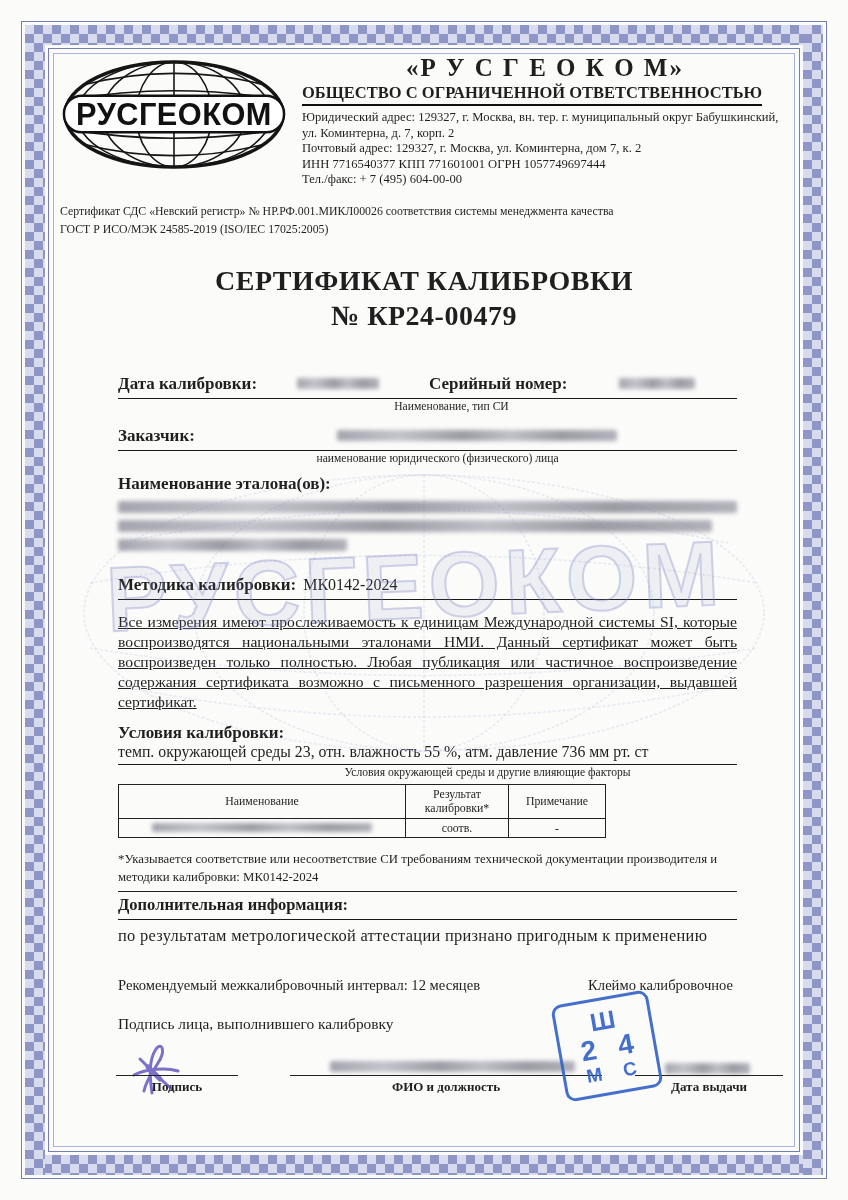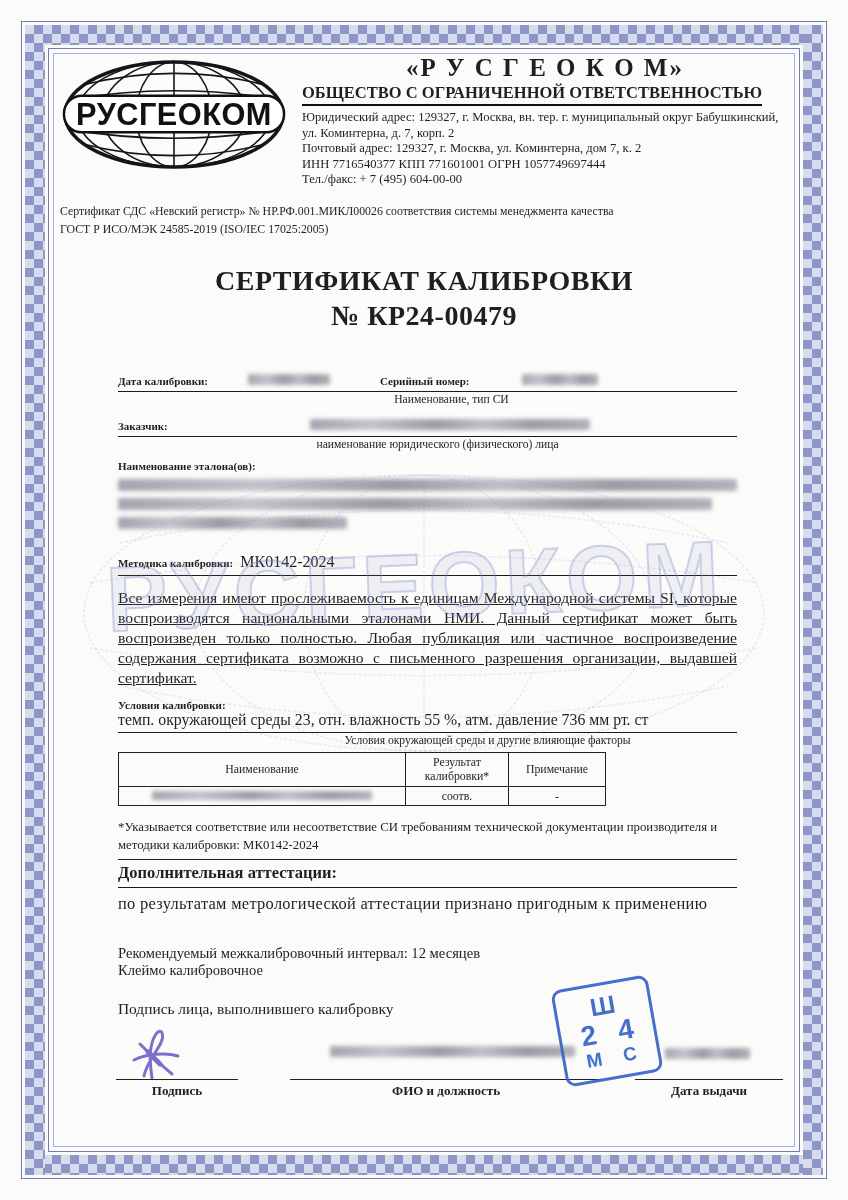--- a/index.html
+++ b/index.html
@@ -30,40 +30,40 @@
   .hdr-name{font-size:25px;font-weight:bold;letter-spacing:2px;text-align:center;white-space:nowrap;}
   .hdr-org-wrap{text-align:left;margin-top:1px;}
   .hdr-org{font-size:16.5px;font-weight:bold;display:inline-block;border-bottom:2.5px solid #111;padding-bottom:1px;}
   .hdr-addr{font-size:12.6px;line-height:1.24;margin-top:4px;}
   .hdr-addr div{margin:0;}
   .cert{text-align:left;font-size:11.8px;line-height:1.5;margin-top:15px;}
   .title{text-align:center;font-weight:bold;font-size:28px;line-height:1.25;letter-spacing:.5px;margin-top:25px;}
 
   .main{margin:41px 51px 0 58px;position:relative;}
   .frow{border-bottom:1.6px solid #1a1a1a;display:flex;align-items:baseline;padding-bottom:4px;}
-  .flabel{font-weight:bold;font-size:11px;white-space:nowrap;}
+  .flabel{font-weight:bold;font-size:17px;white-space:nowrap;}
   .fcap{font-size:11.6px;margin-top:1px;text-align:center;}
   .redact{display:inline-block;height:11px;border-radius:2px;opacity:.8;filter:blur(2.2px);
     background:linear-gradient(90deg,#8f8f9c,#b5b5c0 22%,#84848f 45%,#b0b0bc 62%,#84848f 80%,#9f9fab);}
   .redline{display:block;height:12px;margin:7px 0;}
   .para{font-size:15.6px;line-height:1.28;text-align:justify;margin-top:12px;text-decoration:underline;}
   .cond-val{border-bottom:1.6px solid #1a1a1a;font-size:15.8px;padding-bottom:3px;}
 
   table.results{border-collapse:collapse;margin-top:5px;font-size:11.8px;}
   table.results th,table.results td{border:1.3px solid #222;font-weight:normal;text-align:center;padding:2px 4px;line-height:1.2;}
   .col-name{width:278px;}.col-res{width:94px;}.col-note{width:88px;}
 
   .footnote{font-size:12.8px;line-height:1.4;margin-top:13px;padding-bottom:5px;border-bottom:1.4px solid #222;}
   .addl-label{font-size:16.5px;font-weight:bold;border-bottom:1.6px solid #1a1a1a;padding:3px 0 4px;}
   .addl-val{font-size:16.4px;margin-top:6px;letter-spacing:.3px;}
-  .interval-row{display:flex;justify-content:space-between;margin-top:31px;font-size:14.6px;flex-direction:column;}
+  .interval-row{display:flex;justify-content:space-between;margin-top:31px;font-size:14.6px;}
   .interval-row .right{margin-right:4px;}
   .sign-title{margin-top:21px;font-size:15.4px;}
   .sigzone{position:relative;height:100px;margin-top:2px;}
-  .sline{position:absolute;top:59px;border-top:1.6px solid #222;}
+  .sline{position:absolute;top:40px;border-top:1.6px solid #222;}
   .sline .cap{font-size:13px;font-weight:bold;text-align:center;padding-top:3px;}
   .sig-svg{position:absolute;left:4px;top:4px;}
   .stamp{position:absolute;left:440px;top:-38px;width:92px;height:92px;
     border:3.5px solid var(--stamp_blue,#3565c8);border-radius:10px;transform:rotate(-10deg);
     color:var(--stamp_blue,#3565c8);font-family:"Liberation Sans",sans-serif;font-weight:bold;
     display:flex;flex-direction:column;align-items:center;justify-content:center;opacity:.92;}
   .stamp .s1{font-size:25px;line-height:1;}
   .stamp .s2{font-size:28px;line-height:1.05;letter-spacing:7px;margin-left:7px;}
   .stamp .s3{font-size:19px;line-height:1.1;letter-spacing:8px;margin-left:8px;}
 
@@ -167,21 +167,21 @@
       <tr>
         <td><span class="redact" style="width:220px;height:9px;"></span></td>
         <td>соотв.</td>
         <td>-</td>
       </tr>
     </tbody>
       </table>
 
     <div class="footnote">*Указывается соответствие или несоответствие СИ требованиям технической документации производителя и методики калибровки: МК0142-2024</div>
 
-    <div class="addl-label">Дополнительная аттестации:</div>
+    <div class="addl-label">Дополнительная информация:</div>
     <div class="addl-val">по результатам метрологической аттестации признано пригодным к применению</div>
 
     <div class="interval-row">
       <span>Рекомендуемый межкалибровочный интервал: 12 месяцев</span>
       <span class="right">Клеймо калибровочное</span>
     </div>
 
     <div class="sign-title">Подпись лица, выполнившего калибровку</div>
 
     <div class="sigzone">

